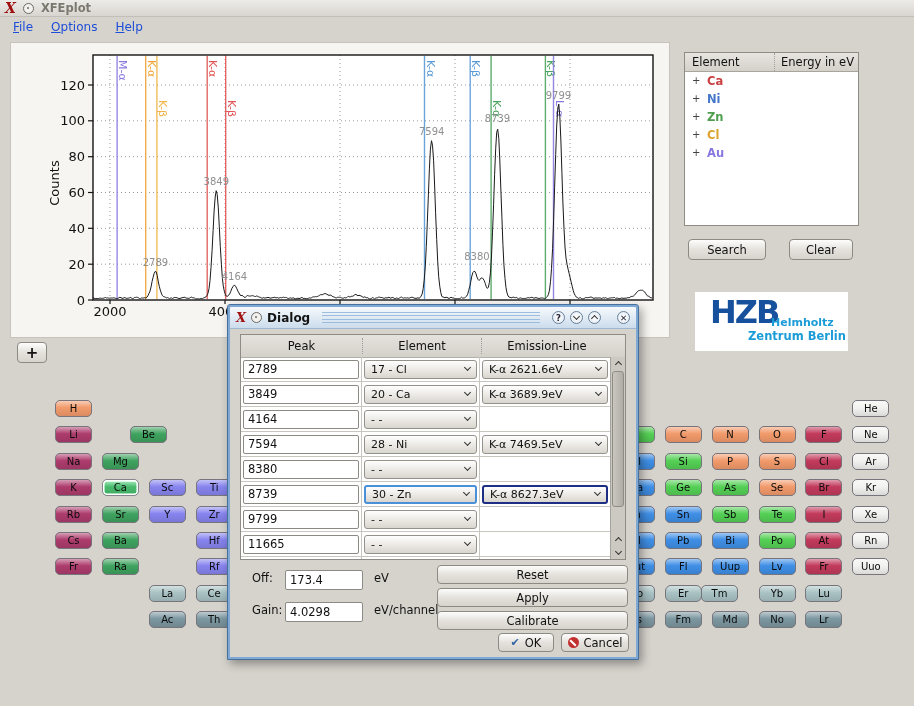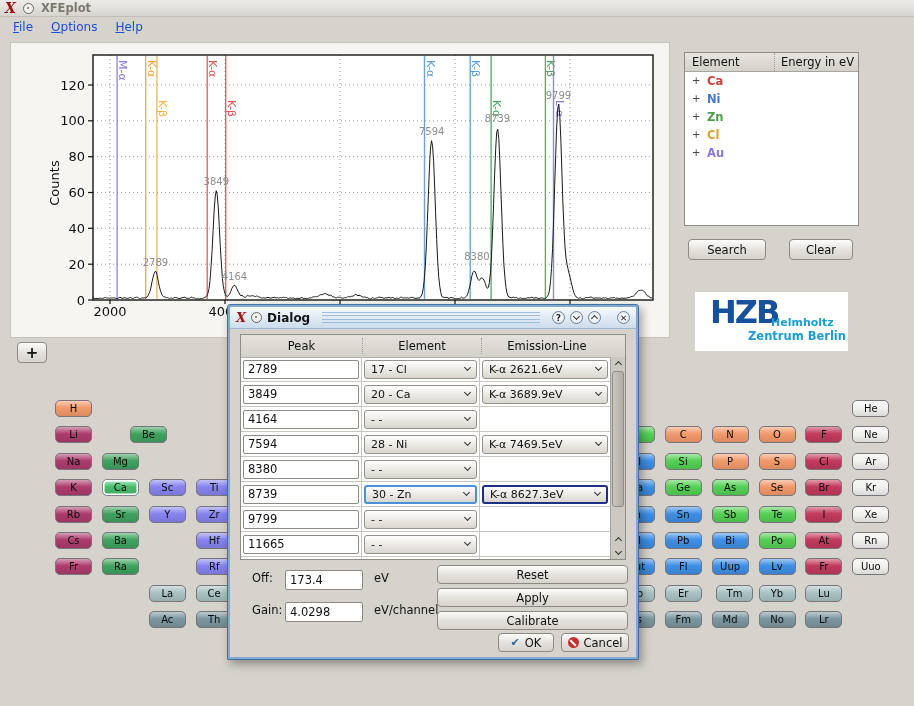--- a/index.html
+++ b/index.html
@@ -312,21 +312,21 @@
       <div class="pt-btn" style="left: 242.6px; top: 584.8px; background-color: rgb(169, 194, 196);">Pr</div>
       <div class="pt-btn" style="left: 289.5px; top: 584.8px; background-color: rgb(169, 194, 196);">Nd</div>
       <div class="pt-btn" style="left: 336.4px; top: 584.8px; background-color: rgb(169, 194, 196);">Pm</div>
       <div class="pt-btn" style="left: 383.3px; top: 584.8px; background-color: rgb(169, 194, 196);">Sm</div>
       <div class="pt-btn" style="left: 430.2px; top: 584.8px; background-color: rgb(169, 194, 196);">Eu</div>
       <div class="pt-btn" style="left: 477.1px; top: 584.8px; background-color: rgb(169, 194, 196);">Gd</div>
       <div class="pt-btn" style="left: 524px; top: 584.8px; background-color: rgb(169, 194, 196);">Tb</div>
       <div class="pt-btn" style="left: 570.9px; top: 584.8px; background-color: rgb(169, 194, 196);">Dy</div>
       <div class="pt-btn" style="left: 617.8px; top: 584.8px; background-color: rgb(169, 194, 196);">Ho</div>
       <div class="pt-btn" style="left: 664.7px; top: 584.8px; background-color: rgb(169, 194, 196); border-radius: 6px;">Er</div>
-      <div class="pt-btn" style="left: 716px; top: 584.8px; background-color: rgb(169, 194, 196);">Tm</div>
+      <div class="pt-btn" style="left: 701px; top: 584.8px; background-color: rgb(169, 194, 196);">Tm</div>
       <div class="pt-btn" style="left: 758.5px; top: 584.8px; background-color: rgb(169, 194, 196);">Yb</div>
       <div class="pt-btn" style="left: 805.4px; top: 584.8px; background-color: rgb(169, 194, 196);">Lu</div>
       <div class="pt-btn" style="left: 148.8px; top: 611.2px; background-color: rgb(124, 151, 160);">Ac</div>
       <div class="pt-btn" style="left: 195.7px; top: 611.2px; background-color: rgb(124, 151, 160);">Th</div>
       <div class="pt-btn" style="left: 242.6px; top: 611.2px; background-color: rgb(124, 151, 160);">Pa</div>
       <div class="pt-btn" style="left: 289.5px; top: 611.2px; background-color: rgb(124, 151, 160);">U</div>
       <div class="pt-btn" style="left: 336.4px; top: 611.2px; background-color: rgb(124, 151, 160);">Np</div>
       <div class="pt-btn" style="left: 383.3px; top: 611.2px; background-color: rgb(124, 151, 160);">Pu</div>
       <div class="pt-btn" style="left: 430.2px; top: 611.2px; background-color: rgb(124, 151, 160);">Am</div>
       <div class="pt-btn" style="left: 477.1px; top: 611.2px; background-color: rgb(124, 151, 160);">Cm</div>

